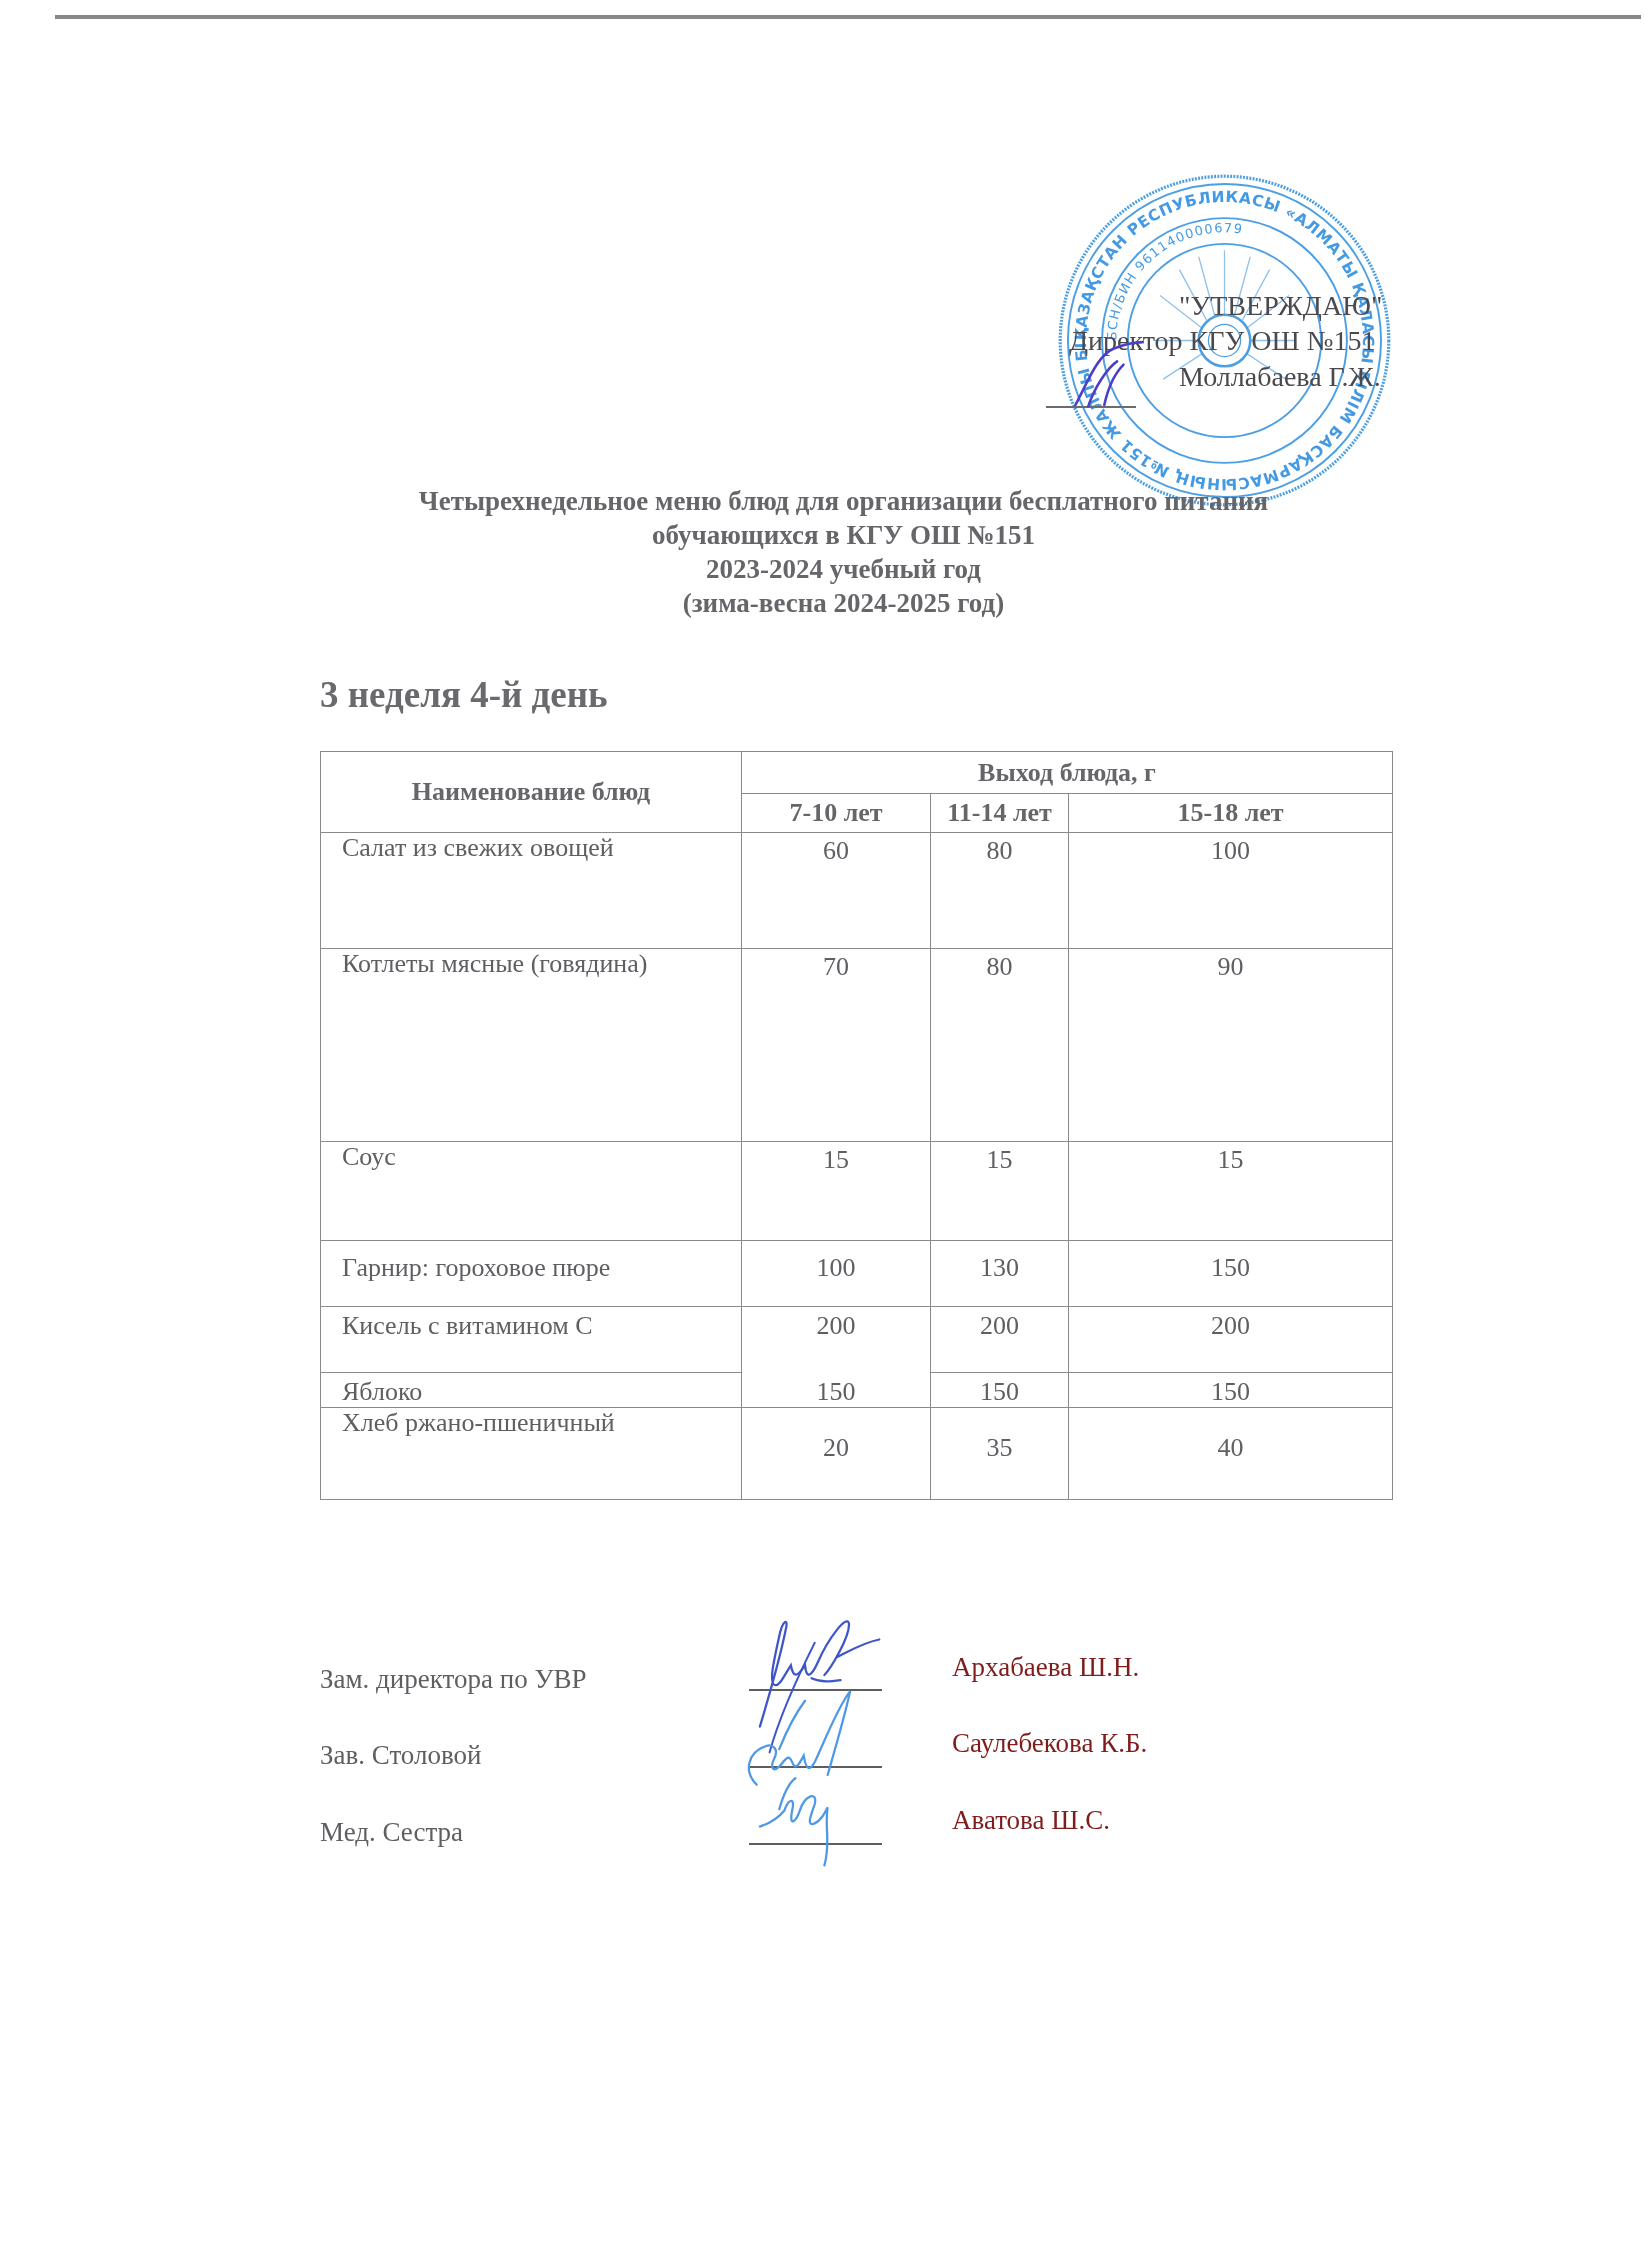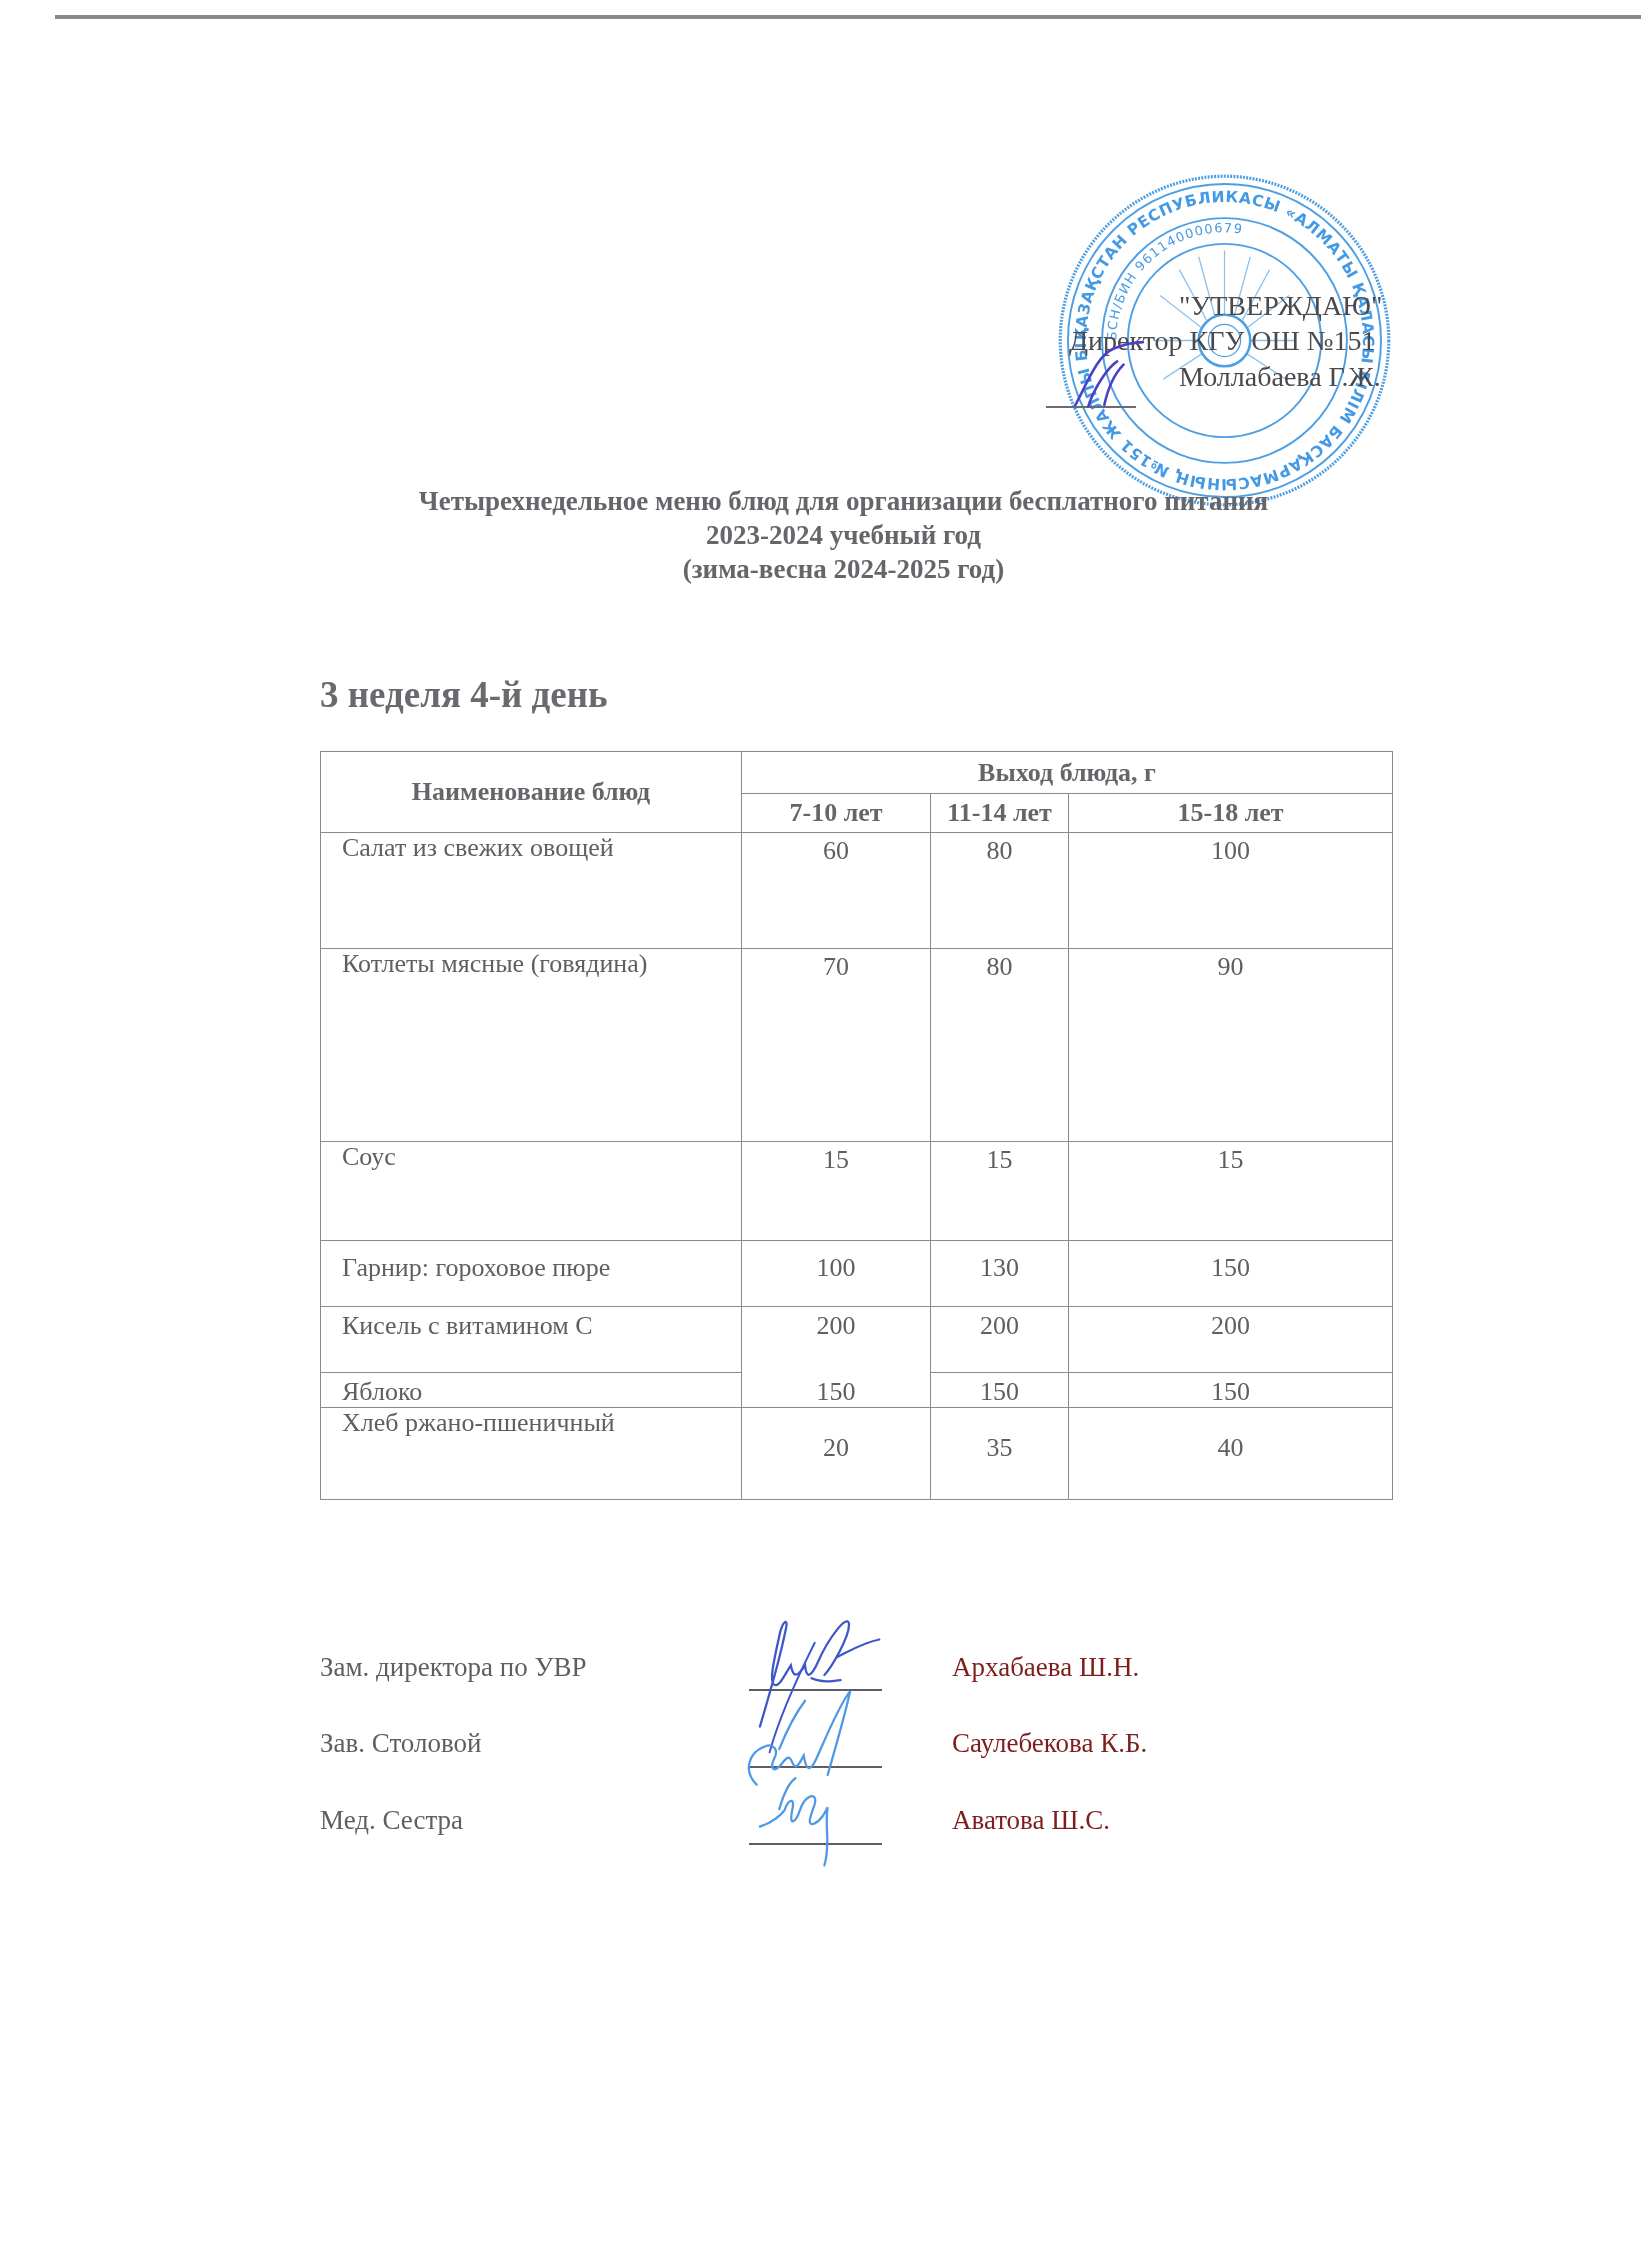--- a/index.html
+++ b/index.html
@@ -23,21 +23,21 @@
   .menu-table { position:absolute; left:320px; top:751px; border-collapse:collapse; table-layout:fixed; }
   .menu-table td, .menu-table th { border:1.9px solid #8a898e; padding:0; font-size:26px; color:#5e5e63; vertical-align:top; }
   .menu-table th { font-weight:bold; text-align:center; vertical-align:middle; color:#66656a; }
   .menu-table td.name { padding-left:21px; text-align:left; }
   .menu-table td.num { text-align:center; padding-top:2.6px; }
   .menu-table td.num-mid { text-align:center; vertical-align:bottom; padding-bottom:0; }
   .no-bottom { border-bottom:none !important; }
   .no-top { border-top:none !important; }
 
   
-  .sig-label { position:absolute; left:320px; font-size:27px; color:#5e5e63; }
+  .sig-label { position:absolute; left:320px; font-size:27px; color:#5e5e63;margin-top:12px; }
   .sig-name { position:absolute; left:952px; font-size:27px; color:#7f1d1d; }
   .sig-line { position:absolute; left:749px; width:133px; height:1.9px; background:#5d5d62; }
   .signature { position:absolute; }
 </style>
 </head>
 <body>
 
 <div class="scan-edge"></div>
 
 <div>
@@ -79,20 +79,21 @@
   <div class="abs approval-line" style="left:1069px; top:325px;">Директор КГУ ОШ №151</div>
   <div class="abs approval-line" style="left:1179px; top:361px;">Моллабаева Г.Ж.</div>
   <div class="sig-underline" style="left:1046px; top:406px; width:90px;"></div>
   <svg class="signature" style="left:1069px; top:329px;" width="77" height="84" viewBox="0 0 120 130">
     <path d="M10,118 C30,80 45,40 70,30 C90,22 105,20 115,20 M30,120 C40,90 60,60 75,50 M55,118 C60,95 70,70 85,55" fill="none" stroke="#4b3fc8" stroke-width="4" stroke-linecap="round"></path>
   </svg>
 </div>
 
 <div class="title-block">
   <div>Четырехнедельное меню блюд для организации бесплатного питания</div>
+  <div>обучающихся в КГУ ОШ №151</div>
   <div>2023-2024 учебный год</div>
   <div>(зима-весна 2024-2025 год)</div>
 </div>
 
 <div class="day-label">3 неделя 4-й день</div>
 
 <table class="menu-table">
   <colgroup>
     <col style="width:421px">
       <col style="width:189px">

